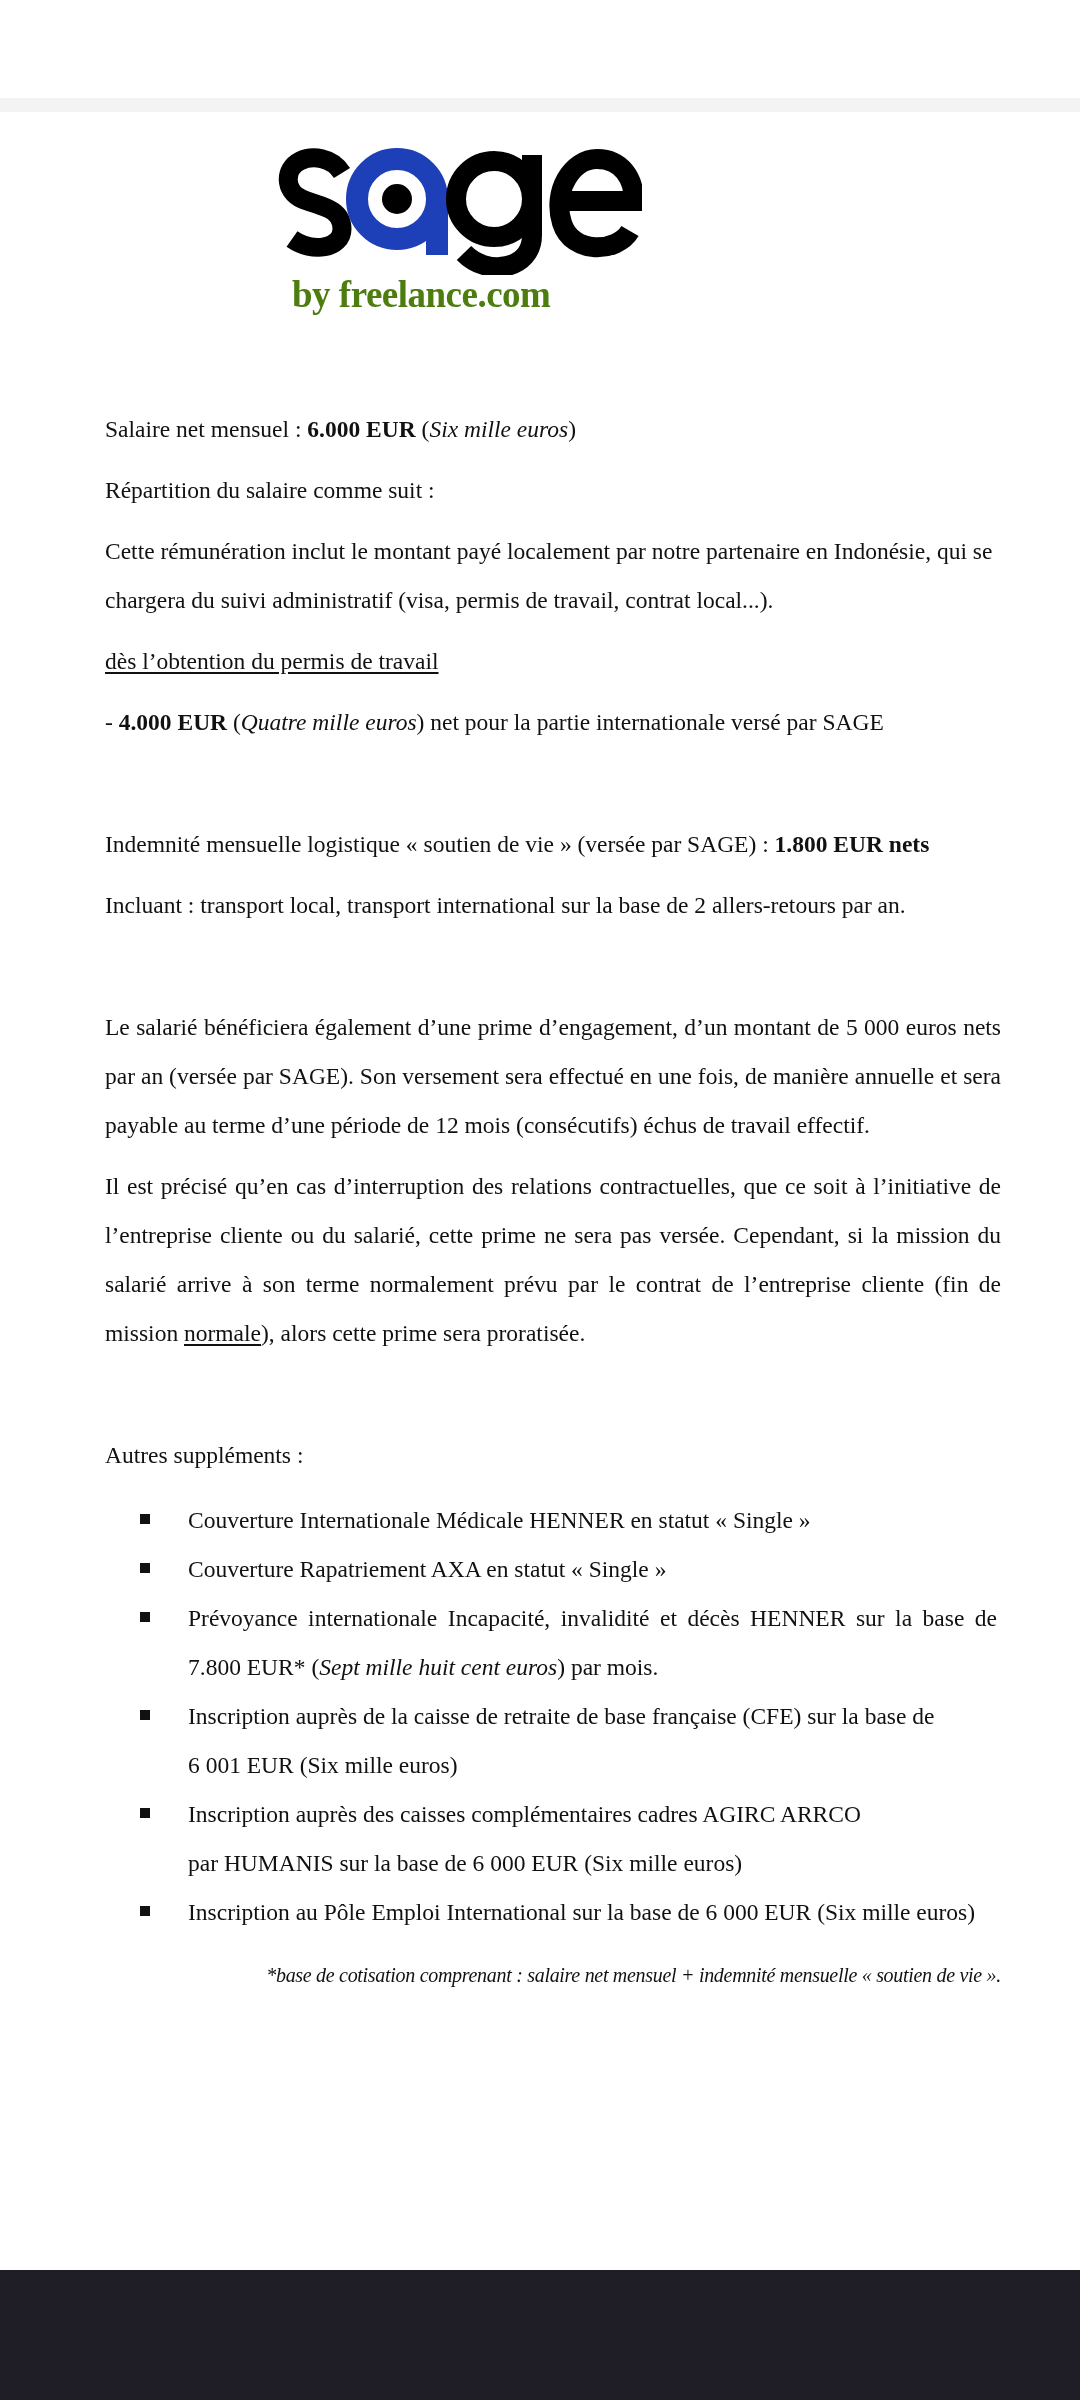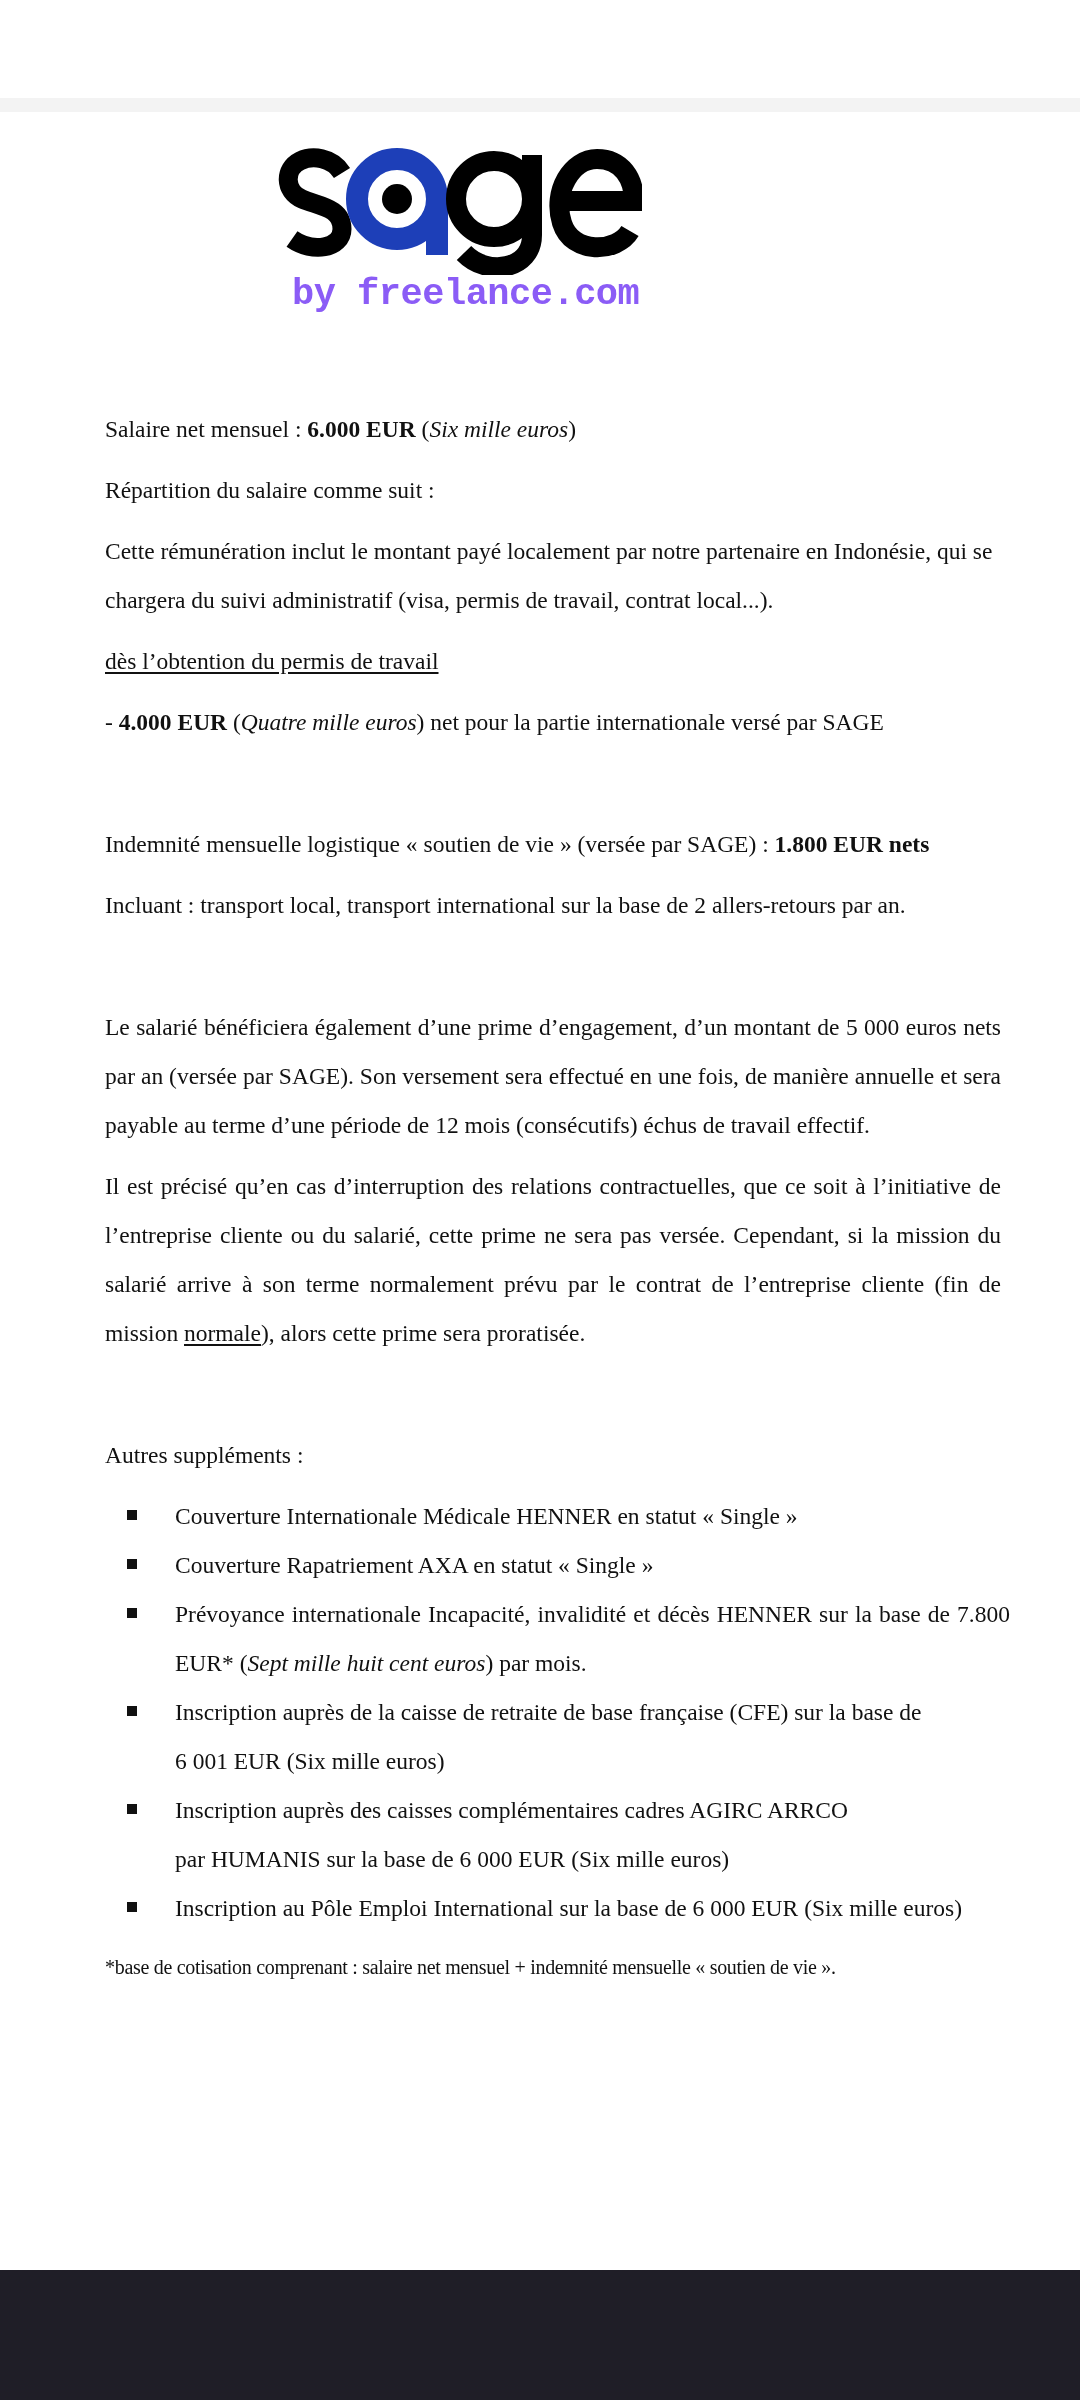--- a/index.html
+++ b/index.html
@@ -8,40 +8,40 @@
     background: #ffffff;
     font-family: "Liberation Serif", "DejaVu Serif", serif;
     color: #111111;
   }
   .top-blank { position: absolute; left: 0; top: 0; width: 1080px; height: 98px; background: #ffffff; }
   .gray-band { position: absolute; left: 0; top: 98px; width: 1080px; height: 14px; background: #f3f3f3; }
   .logo { position: absolute; left: 272px; top: 135px; width: 370px; height: 185px; }
   .logo-word { position: absolute; left: 0; top: 0; width: 370px; height: 140px; }
   .logo-sub {
     position: absolute; left: 20px; top: 138px; width: 340px;
-    font-family: Liberation Mono, monospace; font-weight: bold; font-size: 37px;
-    color: #8b5cf6; letter-spacing: -0.5px; white-space: nowrap;
+    font-family: Liberation Serif, serif; font-weight: bold; font-size: 37px;
+    color: #4d7c0f; letter-spacing: -0.5px; white-space: nowrap;
   }
   .content {
     position: absolute; left: 93px; top: 393px; width: 920px;
     font-size: 23.5px; line-height: 49px;
   }
   .p { margin: 12px; }
   .justify { text-align: justify; text-align-last: left; }
   .gap { height: 49px; }
   .u { text-decoration: underline; text-underline-offset: 3px; }
   b { font-weight: bold; }
   i { font-style: italic; }
-  .list { list-style: none; margin: 3px; padding: 0; }
+  .list { list-style: none; margin: 16px; padding: 0; }
   .list li { position: relative; padding-left: 79px; }
   .bullet {
     position: absolute; left: 31px; top: 18px; width: 10px; height: 10px; background: #111;
   }
   .footnote {
-    font-size: 20px; line-height: 44px; letter-spacing: -0.3px;
+    font-style: italic; font-size: 20px; line-height: 44px; letter-spacing: -0.3px; text-align: right;
   }
   .bottom-bar { position: absolute; left: 0; top: 2270px; width: 1080px; height: 130px; background: #1f1e27; }
 </style>
 </head>
 <body>
 
 <div class="top-blank"></div>
 <div class="gray-band"></div>
 
 <div class="logo">

